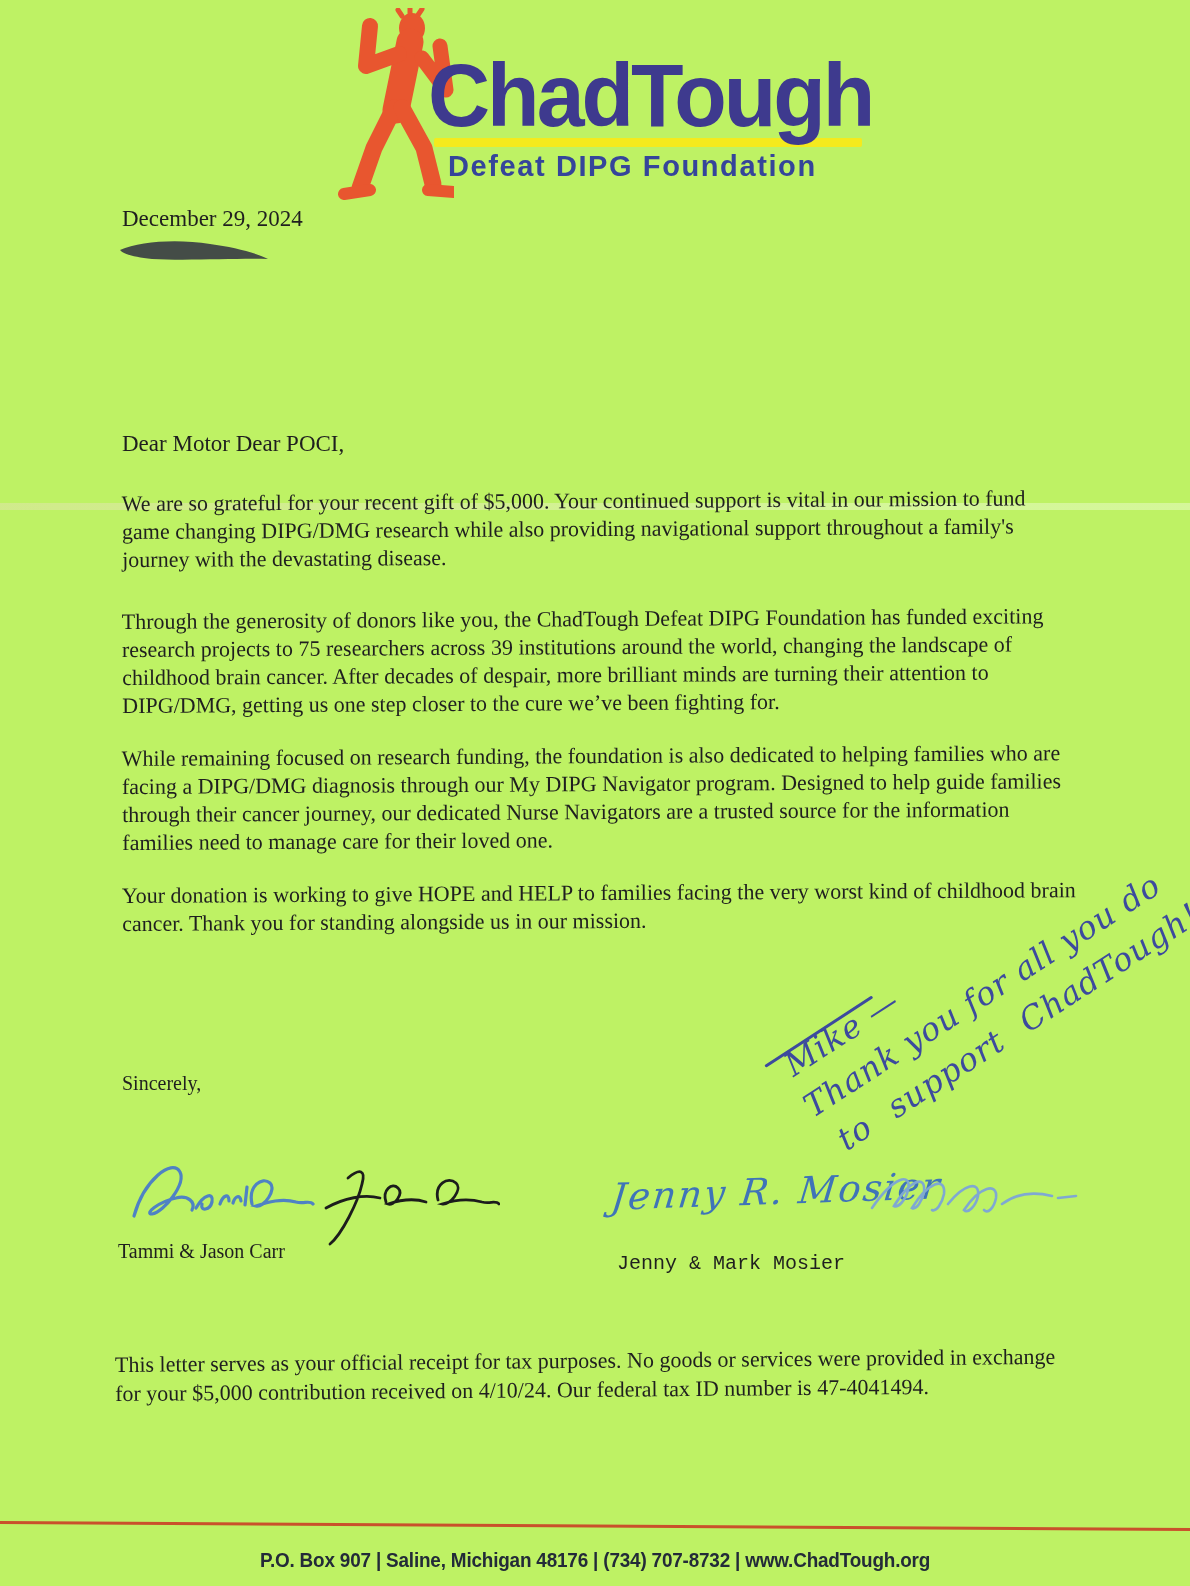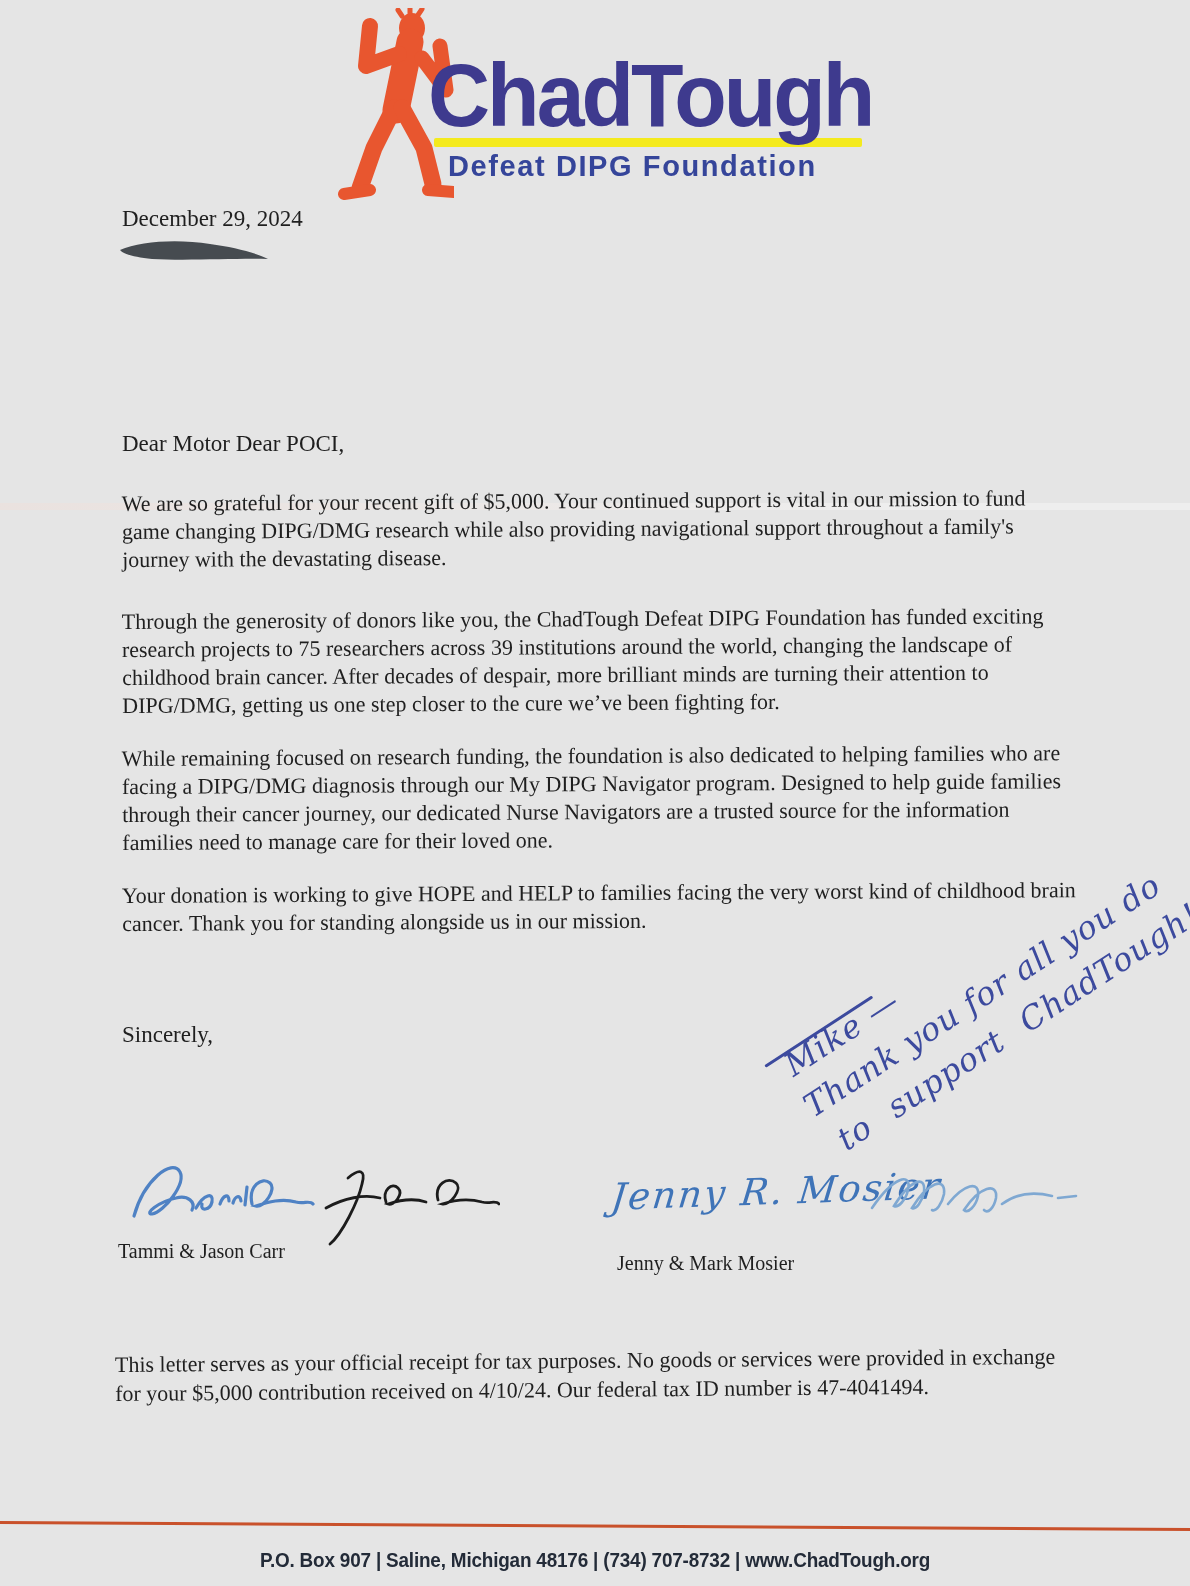--- a/index.html
+++ b/index.html
@@ -1,19 +1,19 @@
 <!DOCTYPE html>
 <html><head>
 <meta charset="utf-8">
 <style>
   html,body{margin:0;padding:0;background:#ffffff;}
   .page{
     position:relative;
     width:1190px;height:1586px;
-    background:#e5e5e5;
+    background:#bef264;
     overflow:hidden;
     font-family:"Liberation Serif", serif;
     color:#1f1f1f;
   }
   
   .logo{position:absolute;left:336px;top:6px;width:540px;height:195px;}
   .logo-figure{position:absolute;left:0;top:2px;}
   .logo-textblock{position:absolute;left:92px;top:44px;width:448px;}
   .logo-title{
     font-family:"Liberation Sans", sans-serif;
@@ -33,35 +33,35 @@
     background:linear-gradient(90deg,#f3dcd4 0%,#f8ece7 40%,#ffffff 75%);}
   .smudge{position:absolute;left:118px;top:238px;}
   
   .abs{position:absolute;}
   .date{left:122px;top:206px;font-size:23px;}
   .recipient{left:122px;top:266px;font-size:23px;line-height:29.5px;}
   .salutation{left:122px;top:431px;font-size:23px;}
   .para{left:122px;width:956px;font-size:22px;line-height:28px;
     transform:rotate(-0.35deg);transform-origin:left center;}
   .p1{top:490px;} .p2{top:608px;} .p3{top:745px;} .p4{top:882px;}
-  .closing{left:122px;top:1022px;font-size:23px;}
+  .closing{left:122px;top:1072px;font-size:20px;}
   .signoff{left:122px;top:1074px;font-size:23px;line-height:30px;}
   
   .sig{position:absolute;}
   .sig-tammi{left:130px;top:1152px;}
   .sig-jason{left:320px;top:1160px;}
   .sig-jenny{
     left:612px;top:1170px;font-size:37px;color:#3f74b8;
     font-family:"DejaVu Serif", serif;font-style:italic;
     transform:skewX(-8deg) rotate(-2deg);letter-spacing:2px;white-space:nowrap;
   }
   .sig-mark{left:868px;top:1164px;}
   .printed-name{font-size:20px;color:#1f1f1f;}
   .printed-left{left:118px;top:1240px;}
-  .printed-right{left:617px;top:1252px;}
+  .printed-right{left:617px;top:1252px;font-family:Liberation Mono, monospace;}
   
   .hand-note{
     left:770px;top:1052px;
     transform:rotate(-33deg);transform-origin:0 0;
     font-family:"DejaVu Serif", serif;font-style:italic;
     color:#3c4a9e;font-size:32px;line-height:46px;
     letter-spacing:1px;white-space:nowrap;
   }
   .hand-note .l1{margin-left:6px;}
   .hand-note .l3{margin-left:10px;word-spacing:14px;}

